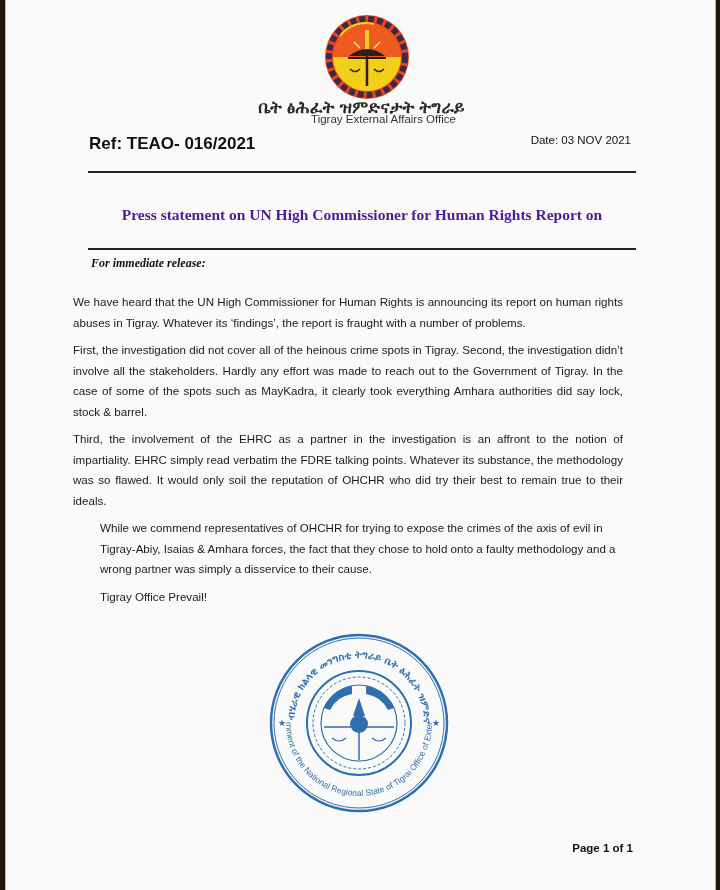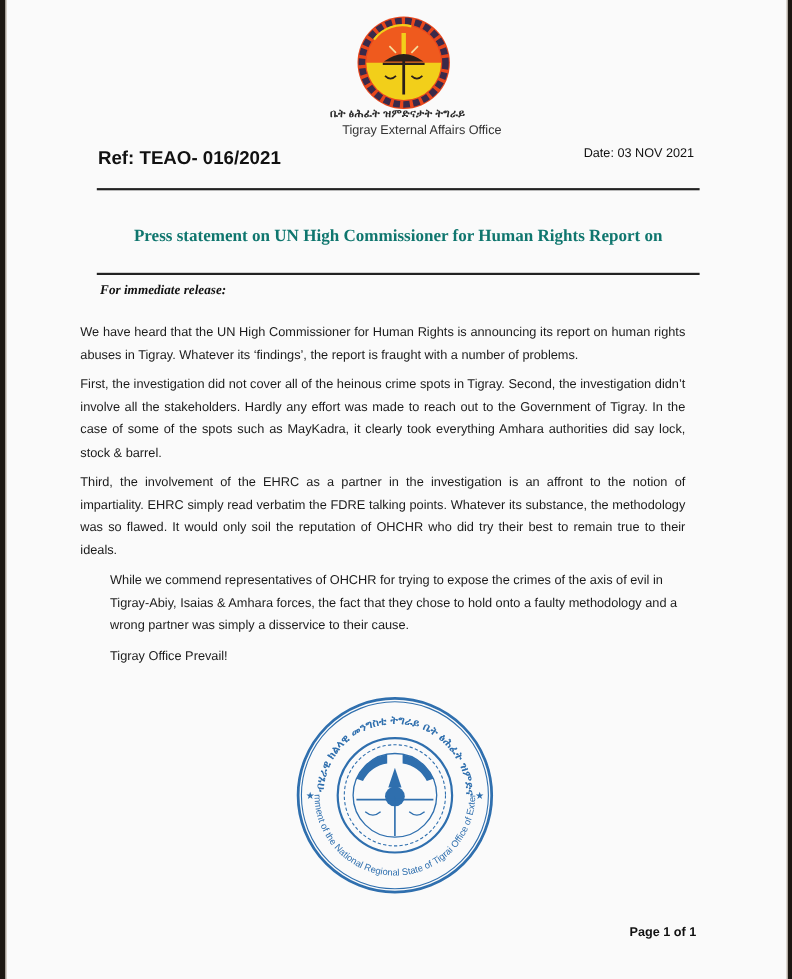--- a/index.html
+++ b/index.html
@@ -4,40 +4,40 @@
   <style>
     * { box-sizing: border-box; margin: 0; padding: 0; }
     html, body { width: 720px; height: 890px; overflow: hidden; background: #1c1712; }
     .page {
       position: absolute; left: 5px; top: 0; width: 711px; height: 890px;
       background: #fafafa; border-left: 1px solid #bdb3a8; border-right: 1px solid #bdb3a8;
     }
     .logo { position: absolute; left: 318px; top: 14px; width: 86px; height: 86px; }
     .org-amharic {
       position: absolute; left: 0; width: 711px; top: 98px; text-align: center;
-      font-family: Liberation Serif, serif; font-size: 10px; color: #2a2a2a; font-weight: bold; letter-spacing: 0.3px;
+      font-family: Liberation Sans, sans-serif; font-size: 17px; color: #2a2a2a; font-weight: bold; letter-spacing: 0.3px;
     }
     .org-english {
       position: absolute; left: 0; width: 711px; top: 113px; text-align: center;
       font-family: "Liberation Sans", sans-serif; font-size: 11.5px; color: #333; padding-left: 44px;
     }
     .ref {
       position: absolute; left: 83px; top: 134px;
       font-family: "Liberation Sans", sans-serif; font-size: 17px; font-weight: bold; color: #111;
     }
     .date {
       position: absolute; right: 84px; top: 134px;
       font-family: "Liberation Sans", sans-serif; font-size: 11.5px; font-weight: normal; color: #111;
     }
     .rule { position: absolute; left: 82px; width: 548px; height: 2px; background: #222; }
     .rule.r1 { top: 171px; }
     .rule.r2 { top: 248px; }
     .title {
       position: absolute; left: 82px; width: 548px; top: 205px; text-align: center;
-      font-family: "Liberation Serif", serif; font-size: 15.5px; font-weight: bold; color: #0f766e; line-height: 19px;
+      font-family: "Liberation Serif", serif; font-size: 15.5px; font-weight: bold; color: #4c1d95; line-height: 19px;
     }
     .release {
       position: absolute; left: 85px; top: 256px;
       font-family: "Liberation Serif", serif; font-size: 12px; font-weight: bold; font-style: italic; color: #111;
     }
     .body {
       position: absolute; left: 67px; width: 550px; top: 292px;
       font-family: "Liberation Sans", sans-serif; font-size: 11.6px; color: #1a1a1a; line-height: 20.5px;
       text-align: justify;
     }

